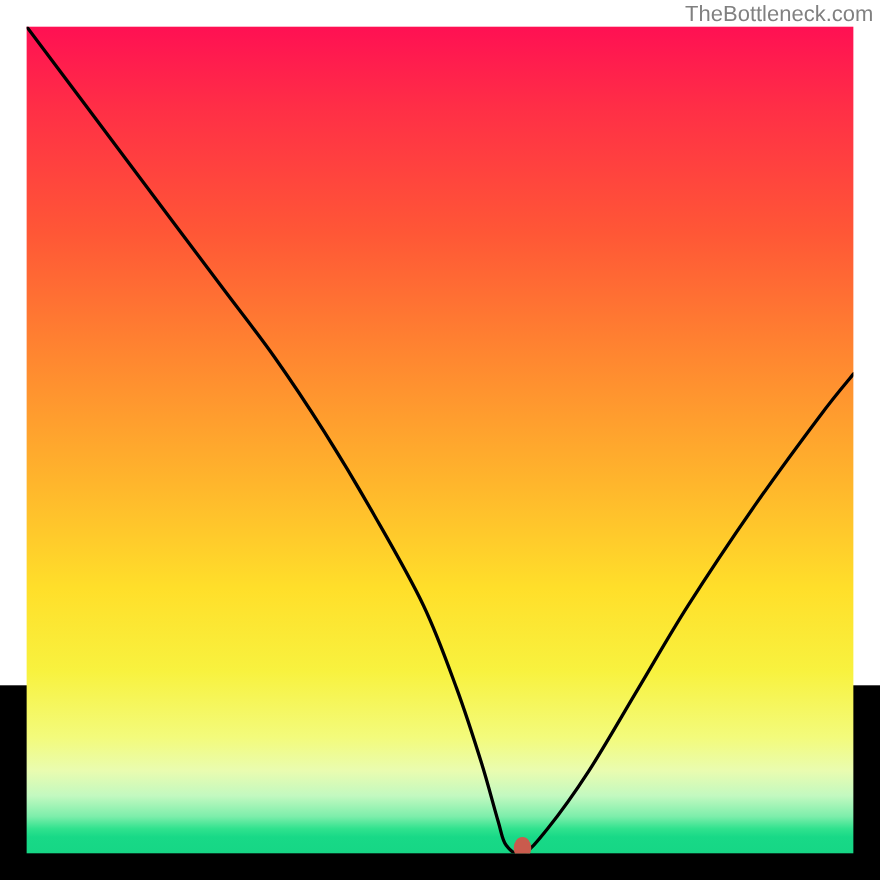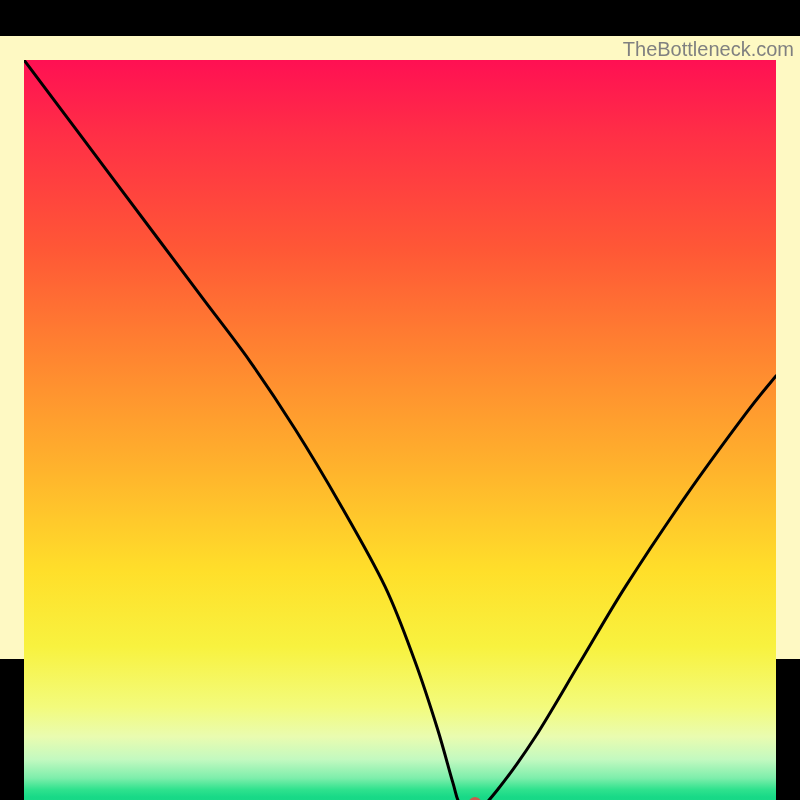--- a/index.html
+++ b/index.html
@@ -10,22 +10,21 @@
     background: #000;
     overflow: hidden;
     font-family: Arial, Helvetica, sans-serif;
   }
   .frame {
     position: absolute;
     top: 0;
     left: 0;
     width: 800px;
     height: 623px;
-    background: #fef9c3;
-    margin-top: 36px;
+    background: #ffffff;
   }
   .plot-area {
     position: absolute;
     top: 24px;
     left: 24px;
     width: 752px;
     height: 752px;
     overflow: hidden;
   }
   .gradient-bg {

